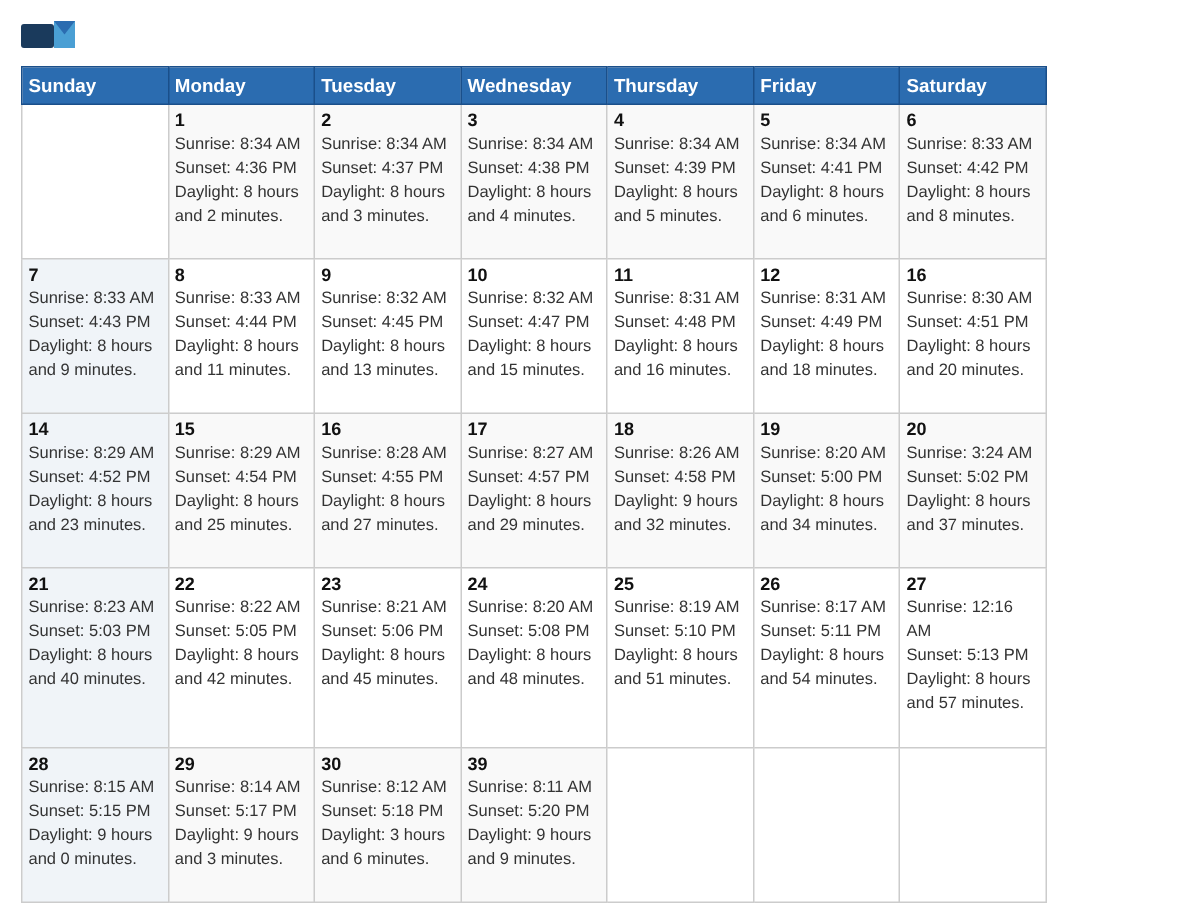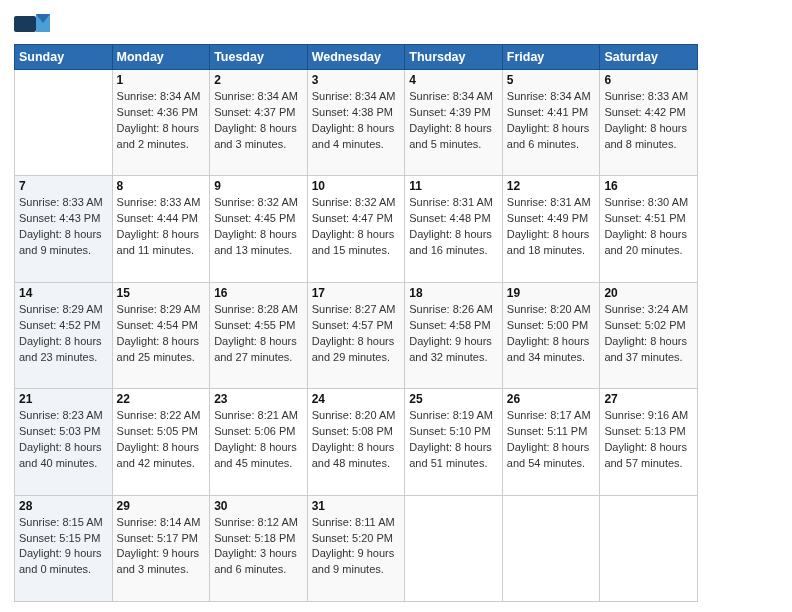--- a/index.html
+++ b/index.html
@@ -340,21 +340,21 @@
         <span class="day-number">26</span>
         <div class="day-detail">
           <span>Sunrise: 8:17 AM</span><br>
           <span>Sunset: 5:11 PM</span><br>
           <span>Daylight: 8 hours and 54 minutes.</span>
         </div>
       </td>
           <td>
         <span class="day-number">27</span>
         <div class="day-detail">
-          <span>Sunrise: 9:16 AM</span><br>
+          <span>Sunrise: 12:16 AM</span><br>
           <span>Sunset: 5:13 PM</span><br>
           <span>Daylight: 8 hours and 57 minutes.</span>
         </div>
       </td>
         </tr>
         <tr>
           <td>
         <span class="day-number">28</span>
         <div class="day-detail">
           <span>Sunrise: 8:15 AM</span><br>
@@ -372,21 +372,21 @@
       </td>
           <td>
         <span class="day-number">30</span>
         <div class="day-detail">
           <span>Sunrise: 8:12 AM</span><br>
           <span>Sunset: 5:18 PM</span><br>
           <span>Daylight: 3 hours and 6 minutes.</span>
         </div>
       </td>
           <td>
-        <span class="day-number">31</span>
+        <span class="day-number">39</span>
         <div class="day-detail">
           <span>Sunrise: 8:11 AM</span><br>
           <span>Sunset: 5:20 PM</span><br>
           <span>Daylight: 9 hours and 9 minutes.</span>
         </div>
       </td>
           <td class="empty-cell"></td>
           <td class="empty-cell"></td>
           <td class="empty-cell"></td>
         </tr>

